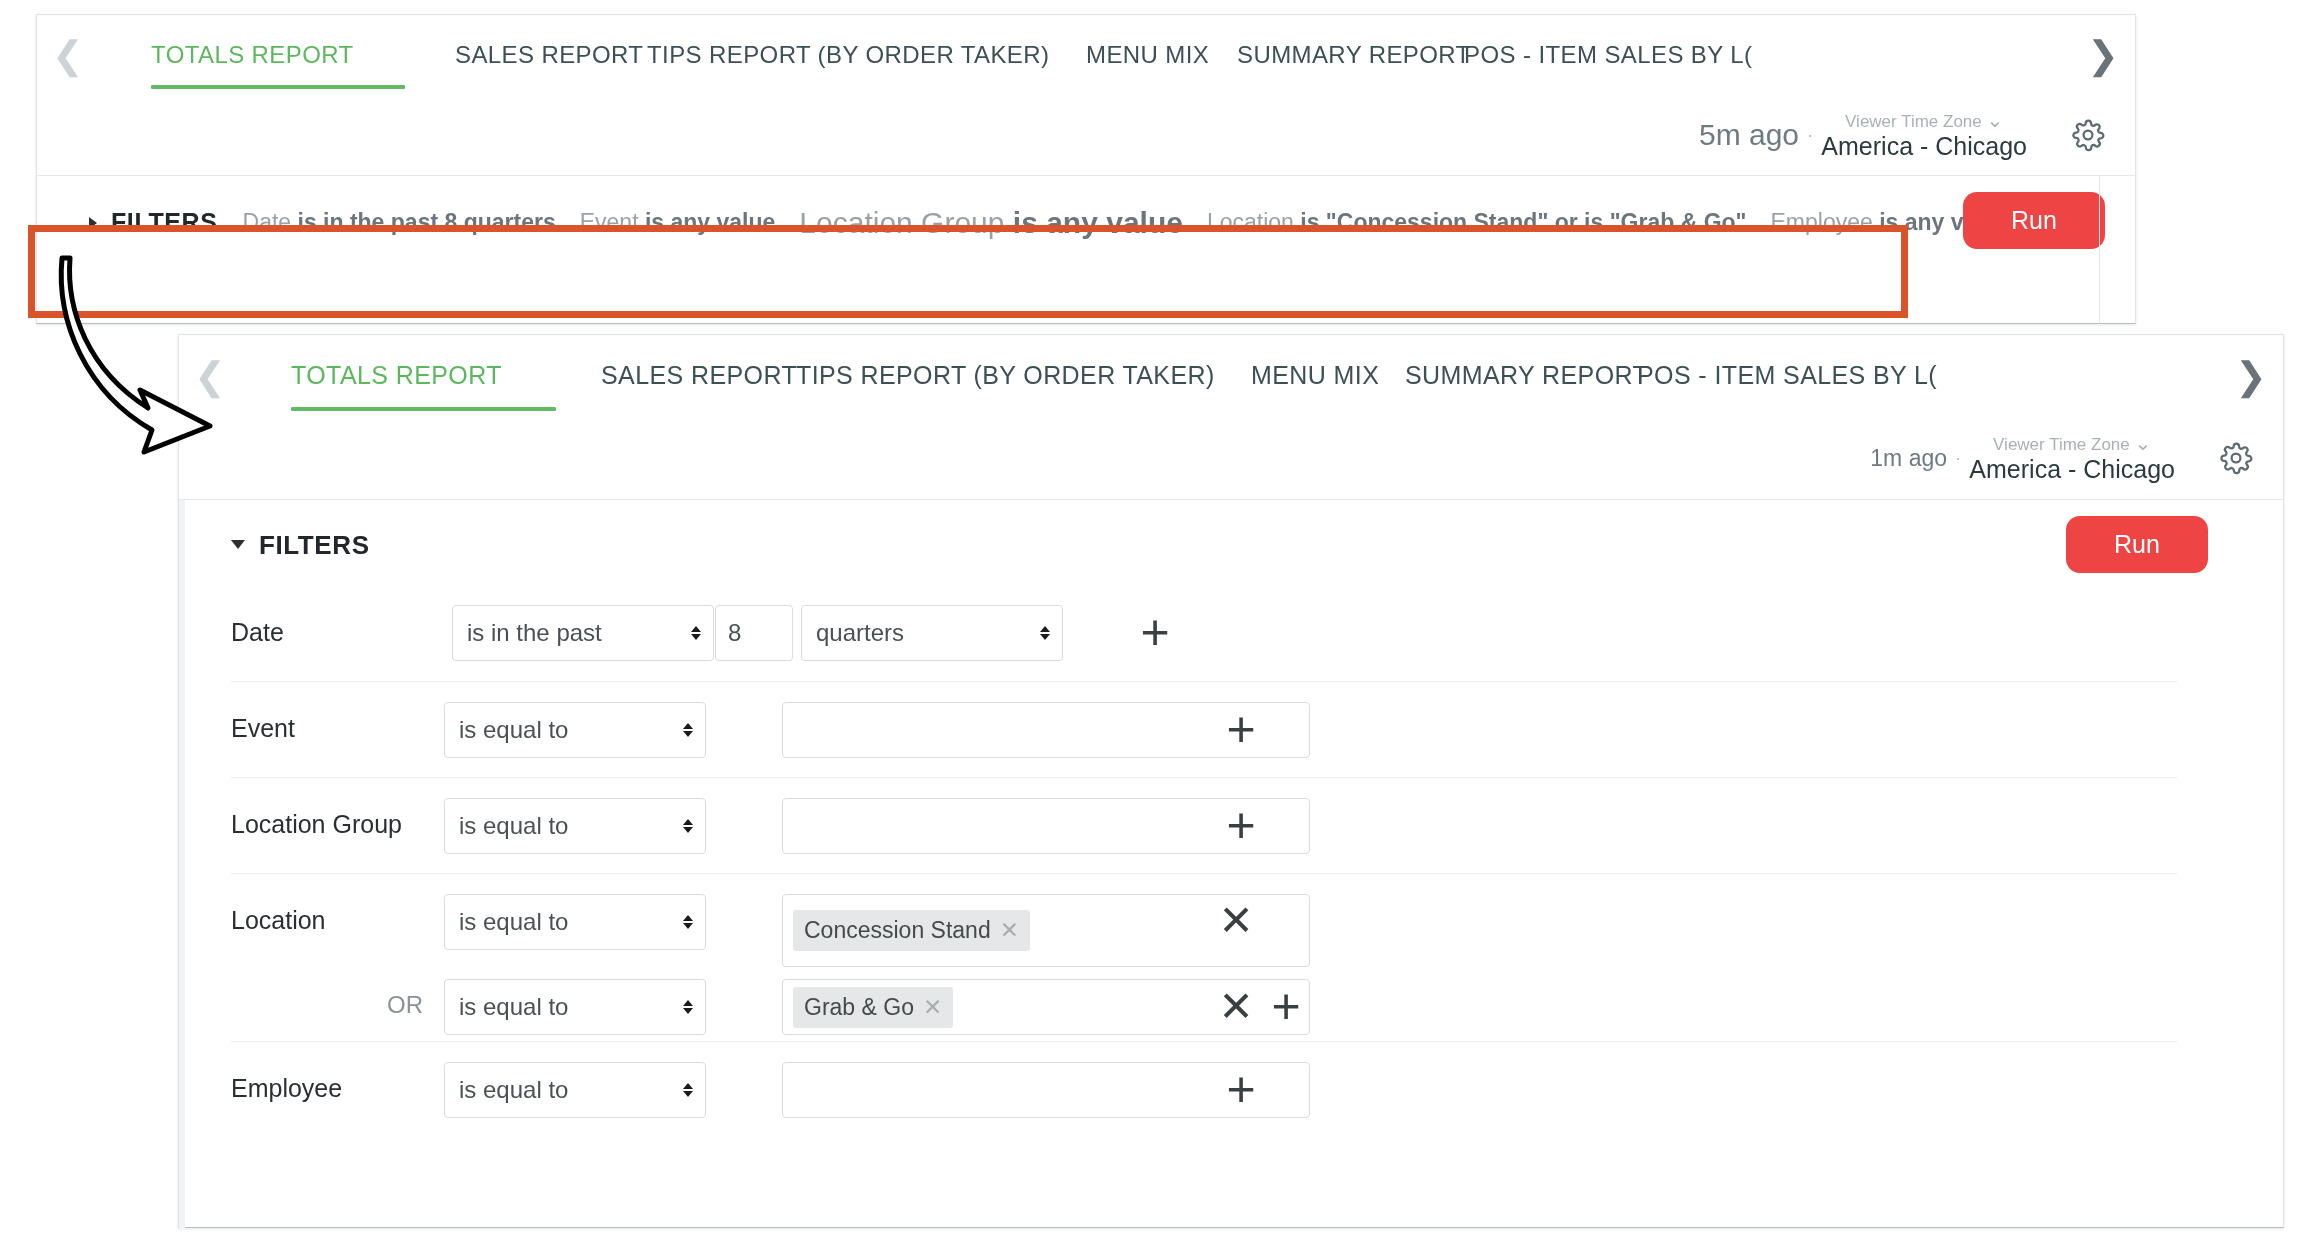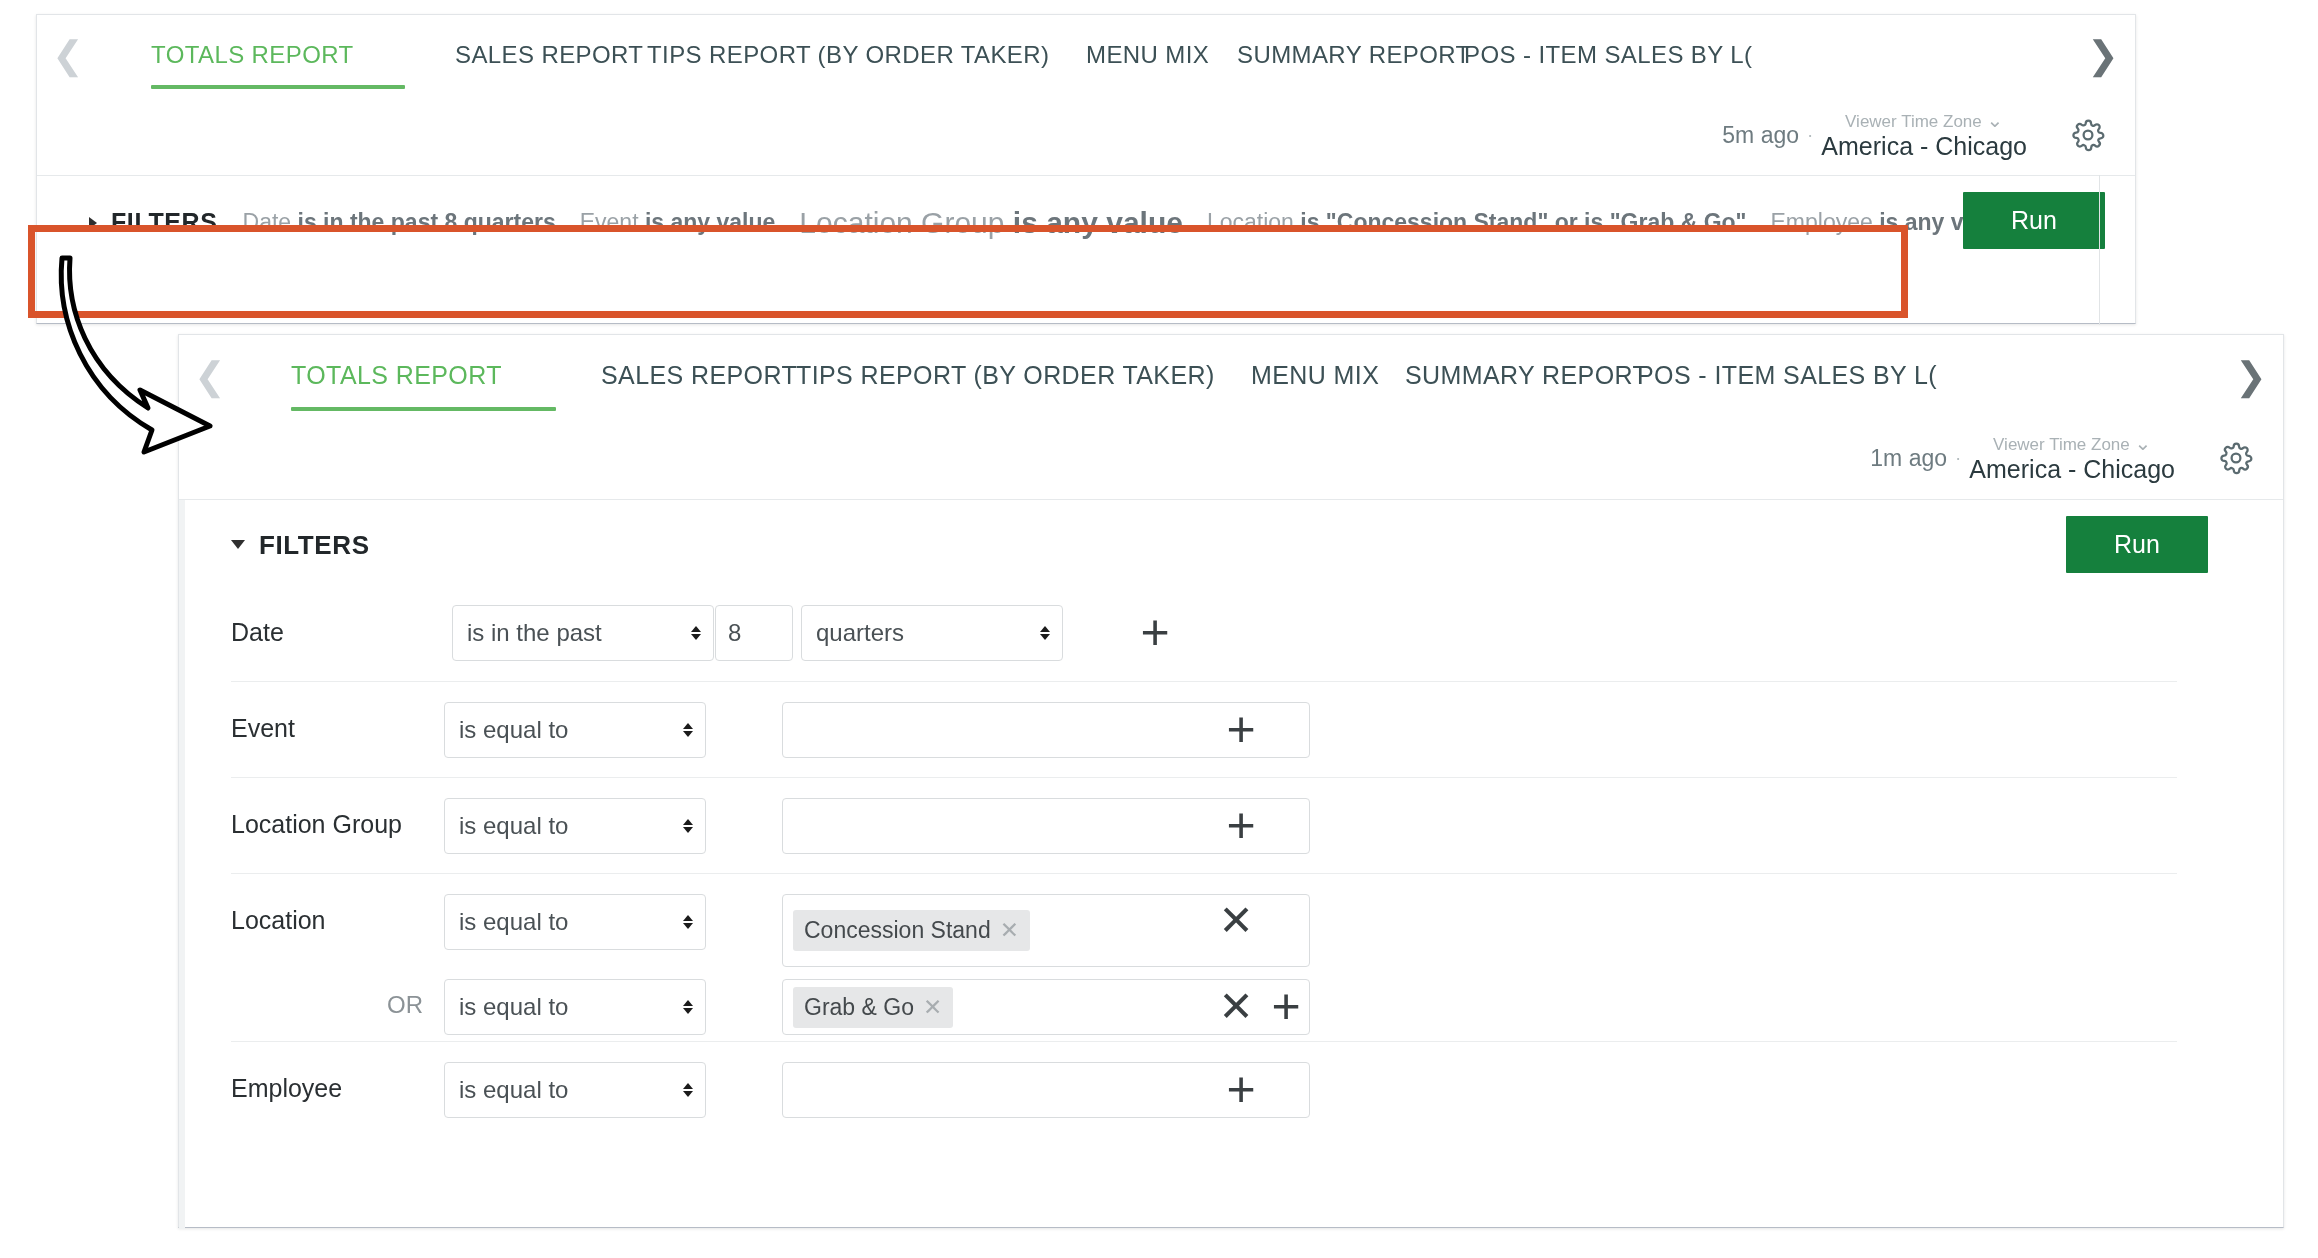--- a/index.html
+++ b/index.html
@@ -88,24 +88,24 @@
     border-top: 9px solid #2f2f2f;
     border-left: 7px solid transparent;
     border-right: 7px solid transparent;
   }
   .filters-title { font-weight: bold; color: #22272a; letter-spacing: .6px; }
   .summary-item { color: #9aa1a6; white-space: nowrap; }
   .summary-item b { color: #6c757b; font-weight: bold; }
 
   
   .run-btn {
-    background: #15803d;
+    background: #ef4444;
     color: #ffffff;
     border: none;
-    border-radius: 1px;
+    border-radius: 14px;
     display: flex; align-items: center; justify-content: center;
     cursor: pointer;
     font-family: "Liberation Sans", sans-serif;
   }
 
   
   .frow { position: absolute; left: 0; right: 0; }
   .frow-sep { position:absolute; left:0; right:0; height:1px; background:#ebedee; }
   .flabel { position: absolute; color: #2a2f32; white-space: nowrap; }
   .or-label { position:absolute; color:#8b9296; }
@@ -172,21 +172,21 @@
         <div class="tab" style="left:356px; font-size:24px;">SALES REPORT</div>
         <div class="tab" style="left:548px; font-size:24px;">TIPS REPORT (BY ORDER TAKER)</div>
         <div class="tab" style="left:987px; font-size:24px;">MENU MIX</div>
         <div class="tab" style="left:1138px; font-size:24px;">SUMMARY REPORT</div>
         <div class="tab" style="left:1365px; font-size:24px;">POS - ITEM SALES BY L(</div>
       </div>
       <div class="chev" style="width:64px;height:80px;font-size:38px;color:#6a7377;">❯</div>
     </div>
 
     <div class="meta-row" style="height:80px; padding-right:30px;">
-      <span class="ago" style="font-size:23px;">5m ago</span>
+      <span class="ago" style="font-size:30px;">5m ago</span>
       <span class="dot" style="font-size:19px;">·</span>
       <div class="tz-block" style="margin-right:44px;">
         <div style="font-size:17px;">
           <span class="tz-label">Viewer Time Zone</span>
           <span class="tz-caret" style="font-size:20px;">⌄</span>
         </div>
         <div class="tz-value" style="font-size:25px; margin-top:2px;">America - Chicago</div>
       </div>
       <div class="gear">
         <svg width="34" height="34" viewBox="0 0 24 24" fill="none" stroke="#5b6b70" stroke-width="1.6">

